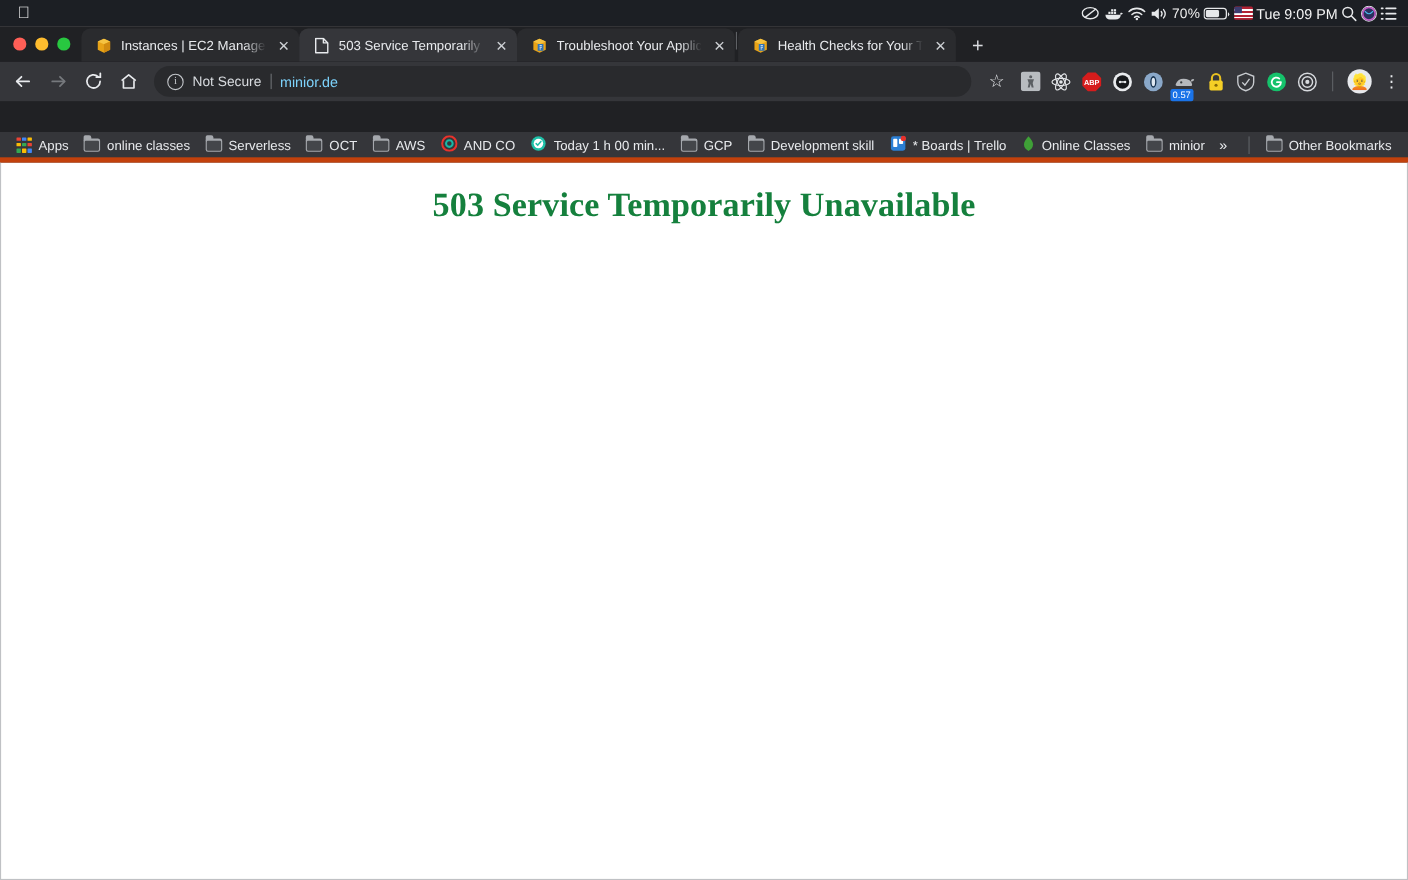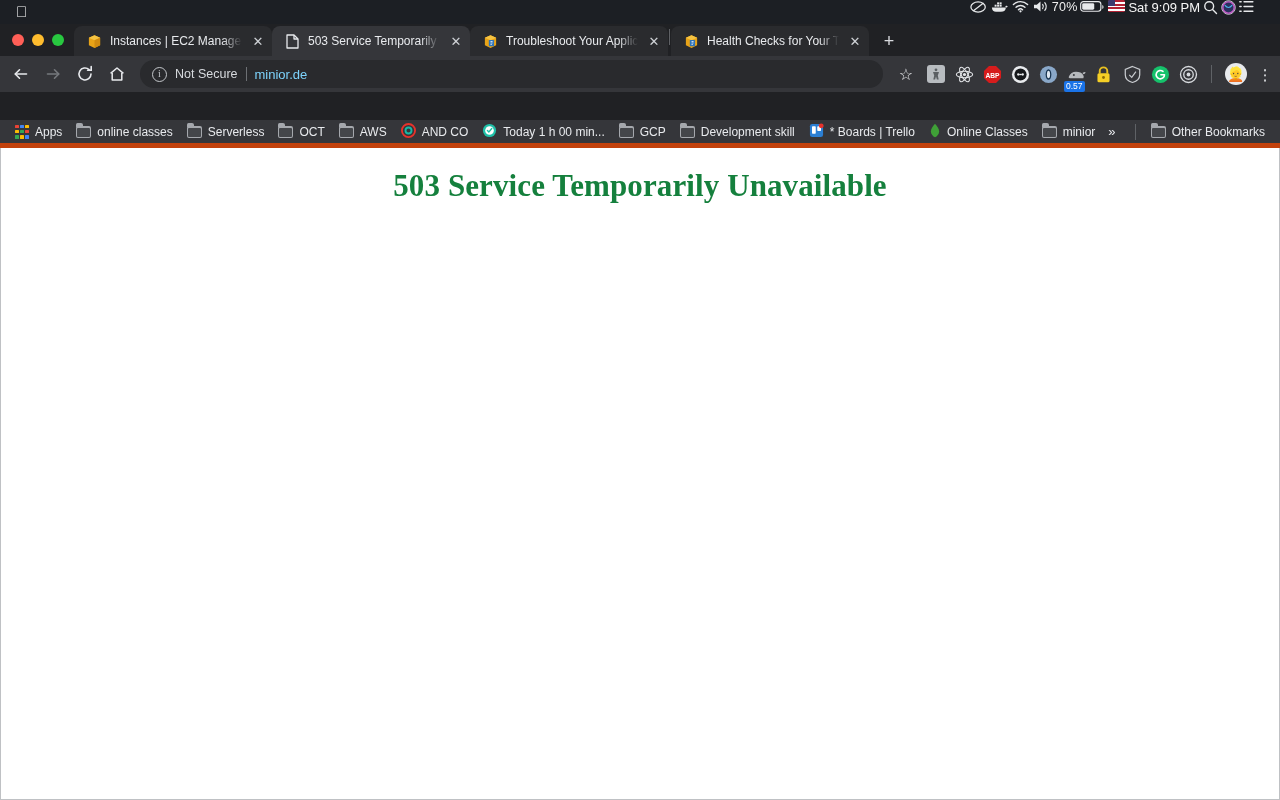--- a/index.html
+++ b/index.html
@@ -21,22 +21,22 @@
   }
   #macbar .apple {
     font-size: 15px; line-height: 1;
     margin: 0 12px 2px 8px;
     color: #f5f5f5;
   }
   .mac-menu { display: flex; align-items: center; gap: 18px; }
   .mac-menu .mi { white-space: nowrap; font-size: 13px; color: #f0f0f0; }
   .mac-menu .mi.bold { font-weight: bold; }
   #macbar .right {
-    position: absolute; right: 26px; top: 0;
-    height: 24px; display: flex; align-items: flex-start; gap: 3px;
+    position: absolute; right: 10px; top: 0;
+    height: 24px; display: flex; align-items: center; gap: 3px;
   }
   .status-ic { display: inline-flex; align-items: center; justify-content: center; }
   .batt-txt { font-size: 12.5px; color: #f0f0f0; letter-spacing: .2px; }
   .clock { font-size: 13px; color: #f5f5f5; white-space: nowrap; }
   .flag {
     width: 17px; height: 12px; border-radius: 1.5px; overflow: hidden;
     background: linear-gradient(#b22234 0 18%, #fff 18% 30%, #b22234 30% 48%, #fff 48% 60%, #b22234 60% 78%, #fff 78% 88%, #b22234 88% 100%);
     position: relative; display: inline-block;
   }
   .flag::before {
@@ -105,21 +105,21 @@
     width: 15px; height: 15px; border: 1.3px solid #c3c6ca; border-radius: 50%;
     display: inline-flex; align-items: center; justify-content: center;
     font-size: 10px; color: #c3c6ca; font-family: "Liberation Serif", serif; line-height: 1;
     flex: 0 0 15px;
   }
   .notsecure { font-size: 12.5px; color: #d7dade; white-space: nowrap; }
   .url-sep { width: 1px; height: 14px; background: #6d7074; }
   .urltext { font-size: 13px; color: #7dd3fc; white-space: nowrap; }
 
   .ext-strip { display: flex; align-items: center; gap: 9px; padding-left: 4px; flex: 0 0 auto; }
-  .ext { width: 19px; height: 19px; flex: 0 0 19px; position: relative; display: inline-flex; align-items: center; justify-content: flex-start; }
+  .ext { width: 19px; height: 19px; flex: 0 0 19px; position: relative; display: inline-flex; align-items: center; justify-content: flex-end; }
   .ext-div { width: 1px; height: 18px; background: #5f6266; margin: 0 4px; }
   .badge {
     position: absolute; left: -3px; bottom: -8px;
     background: #1a73e8; color: #fff; font-size: 8.5px;
     border-radius: 2px; padding: 0 2px; line-height: 11px; height: 11px;
     font-family: "Liberation Sans", sans-serif;
   }
   .avatar {
     width: 22px; height: 22px; border-radius: 50%;
     background: #e8eaed; display: inline-flex; align-items: center;
@@ -220,21 +220,21 @@
     </span>
     <span class="batt-txt">70%</span>
     <span class="status-ic">
       <svg width="25" height="13" viewBox="0 0 26 13">
         <rect x="0.7" y="1.4" width="21" height="10" rx="2.8" fill="none" stroke="#e6e8ea" stroke-width="1.2"></rect>
         <rect x="2.3" y="3" width="12.5" height="6.8" rx="1.4" fill="#e6e8ea"></rect>
         <path d="M23.2 5 v4 a2.2 2.2 0 0 0 0-4z" fill="#e6e8ea"></path>
         </svg>
     </span>
     <span class="flag"></span>
-    <span class="clock">Sat 9:09 PM</span>
+    <span class="clock">Tue 9:09 PM</span>
     <span class="status-ic">
       <svg width="15" height="15" viewBox="0 0 16 16">
           <g fill="none" stroke="#e6e8ea" stroke-width="1.5">
         <circle cx="6.6" cy="6.6" r="4.7"></circle>
             <path d="M10.2 10.2 L14.4 14.4" stroke-linecap="round"></path>
           </g>
         </svg>
     </span>
     <span class="status-ic">
       <svg width="15" height="15" viewBox="0 0 16 16">

